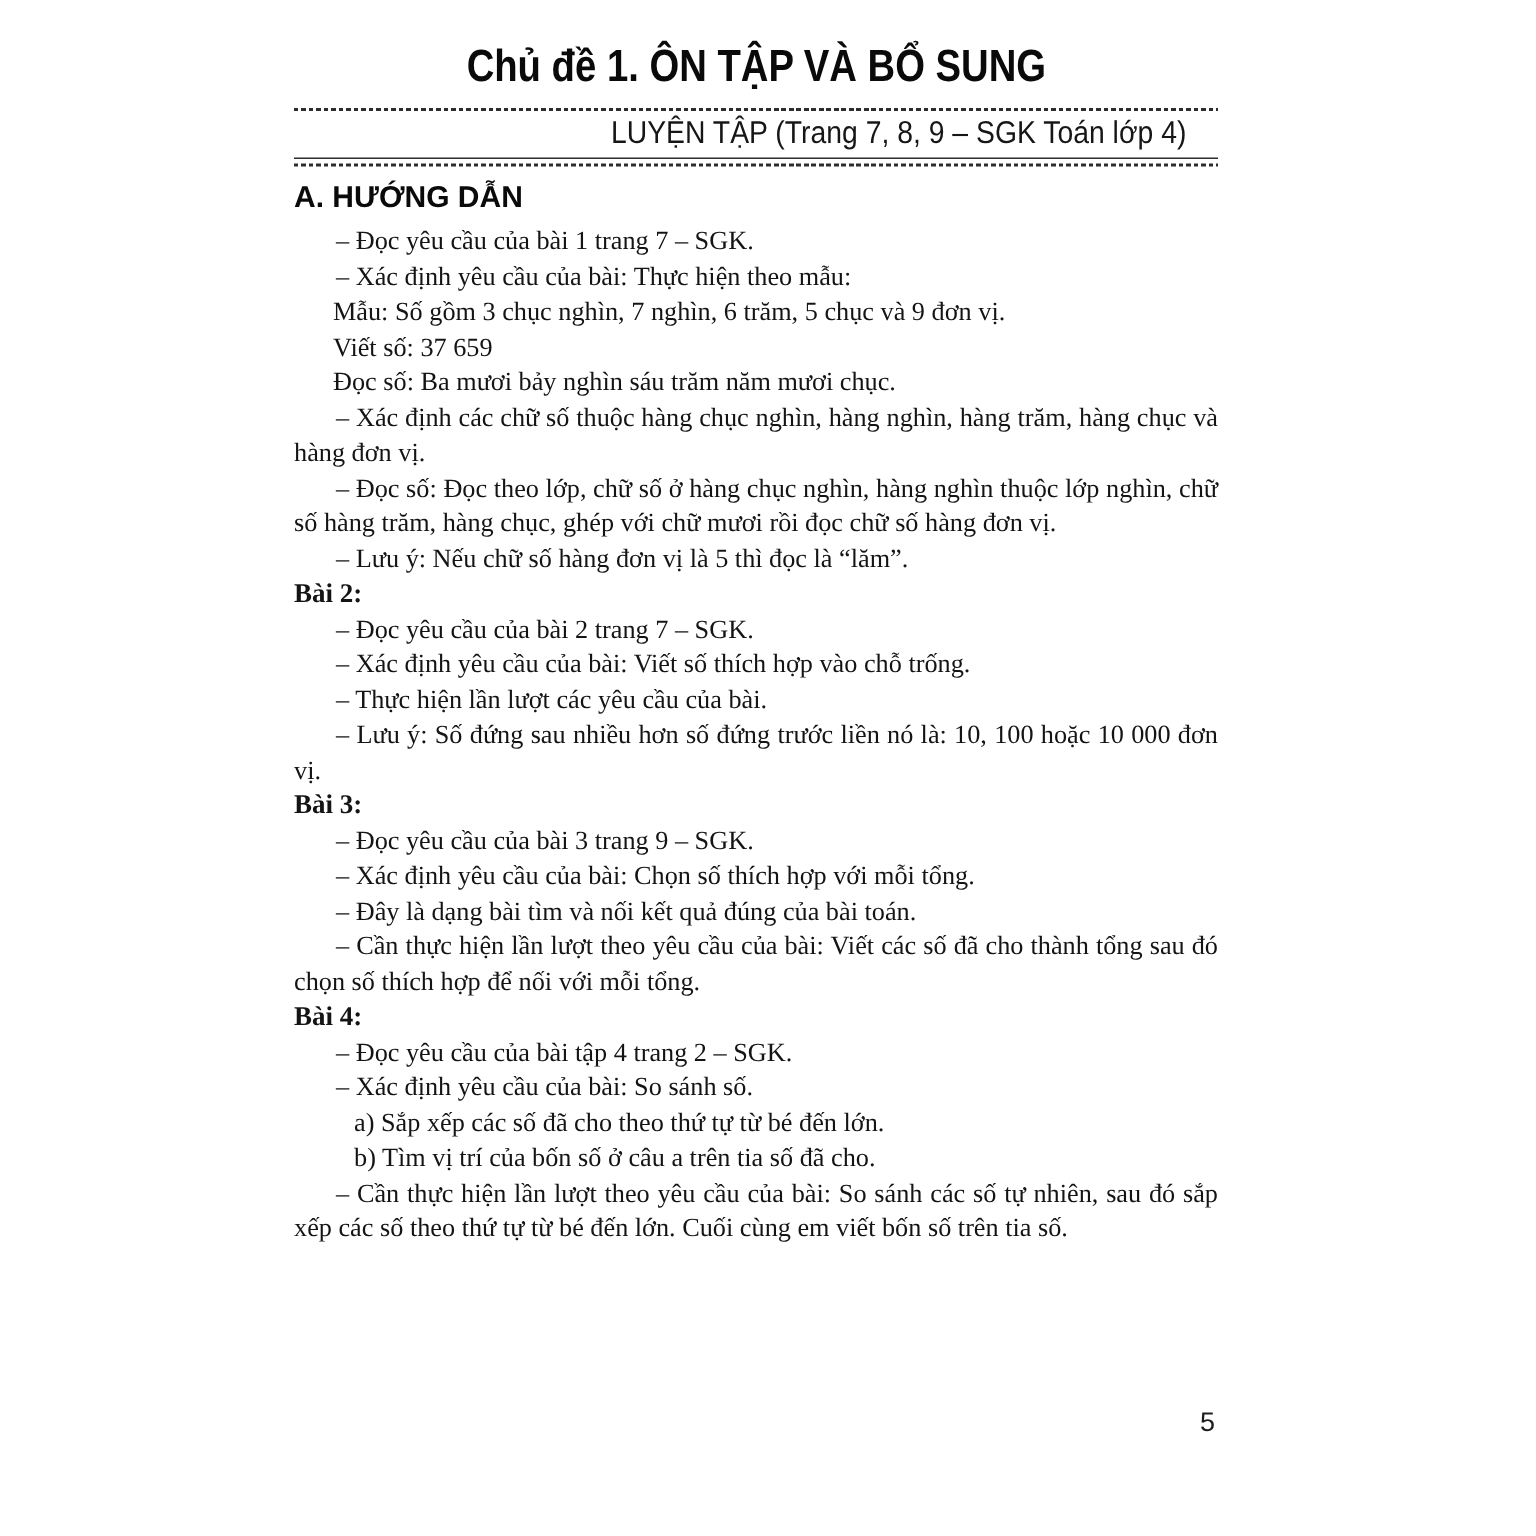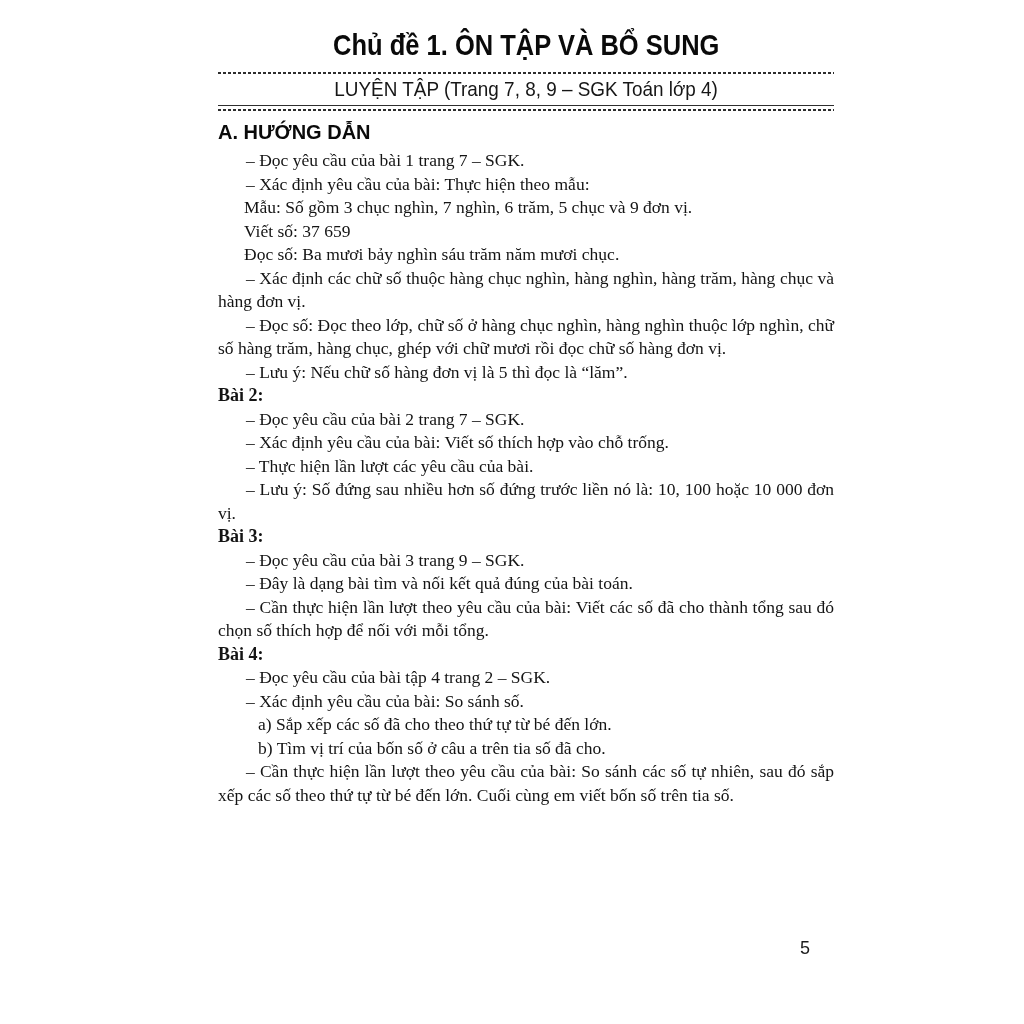--- a/index.html
+++ b/index.html
@@ -10,21 +10,21 @@
   .page {
     position: relative;
     width: 1024px;
     height: 1024px;
     background: #ffffff;
     overflow: hidden;
     color: #141414;
   }
   .content {
     position: absolute;
-    left: 218px;
+    left: 196px;
     top: 26px;
     width: 616px;
   }
   .chapter-title {
     margin: 0;
     text-align: center;
     font-family: "Liberation Sans", sans-serif;
     font-weight: bold;
     font-size: 30px;
     line-height: 38px;
@@ -57,21 +57,21 @@
   .rule-dotted {
     height: 2px;
     background: repeating-linear-gradient(90deg, #2d2d2d 0 3px, transparent 3px 5px);
   }
   .rule-solid {
     height: 1px;
     background: #2d2d2d;
     margin-bottom: 3px;
   }
   .banner-text {
-    text-align: center;
+    text-align: right;
     font-family: "Liberation Sans", sans-serif;
     font-size: 21px;
     line-height: 26px;
     padding: 2px 0 3px 0;
     color: #161616;
     white-space: nowrap;
   }
   .section-heading {
     margin: 9px 0 0 0;
     font-family: "Liberation Sans", sans-serif;
@@ -134,20 +134,21 @@
         <p class="p-dash">– Xác định các chữ số thuộc hàng chục nghìn, hàng nghìn, hàng trăm, hàng chục và hàng đơn vị.</p>
         <p class="p-dash">– Đọc số: Đọc theo lớp, chữ số ở hàng chục nghìn, hàng nghìn thuộc lớp nghìn, chữ số hàng trăm, hàng chục, ghép với chữ mươi rồi đọc chữ số hàng đơn vị.</p>
         <p class="p-dash">– Lưu ý: Nếu chữ số hàng đơn vị là 5 thì đọc là “lăm”.</p>
         <p class="exercise-heading">Bài 2:</p>
         <p class="p-dash">– Đọc yêu cầu của bài 2 trang 7 – SGK.</p>
         <p class="p-dash">– Xác định yêu cầu của bài: Viết số thích hợp vào chỗ trống.</p>
         <p class="p-dash">– Thực hiện lần lượt các yêu cầu của bài.</p>
         <p class="p-dash">– Lưu ý: Số đứng sau nhiều hơn số đứng trước liền nó là: 10, 100 hoặc 10 000 đơn vị.</p>
         <p class="exercise-heading">Bài 3:</p>
         <p class="p-dash">– Đọc yêu cầu của bài 3 trang 9 – SGK.</p>
+        <p class="p-dash">– Xác định yêu cầu của bài: Chọn số thích hợp với mỗi tổng.</p>
         <p class="p-dash">– Đây là dạng bài tìm và nối kết quả đúng của bài toán.</p>
         <p class="p-dash">– Cần thực hiện lần lượt theo yêu cầu của bài: Viết các số đã cho thành tổng sau đó chọn số thích hợp để nối với mỗi tổng.</p>
         <p class="exercise-heading">Bài 4:</p>
         <p class="p-dash">– Đọc yêu cầu của bài tập 4 trang 2 – SGK.</p>
         <p class="p-dash">– Xác định yêu cầu của bài: So sánh số.</p>
         <p class="p-sub">a) Sắp xếp các số đã cho theo thứ tự từ bé đến lớn.</p>
         <p class="p-sub">b) Tìm vị trí của bốn số ở câu a trên tia số đã cho.</p>
         <p class="p-dash">– Cần thực hiện lần lượt theo yêu cầu của bài: So sánh các số tự nhiên, sau đó sắp xếp các số theo thứ tự từ bé đến lớn. Cuối cùng em viết bốn số trên tia số.</p>
       </div>
 

